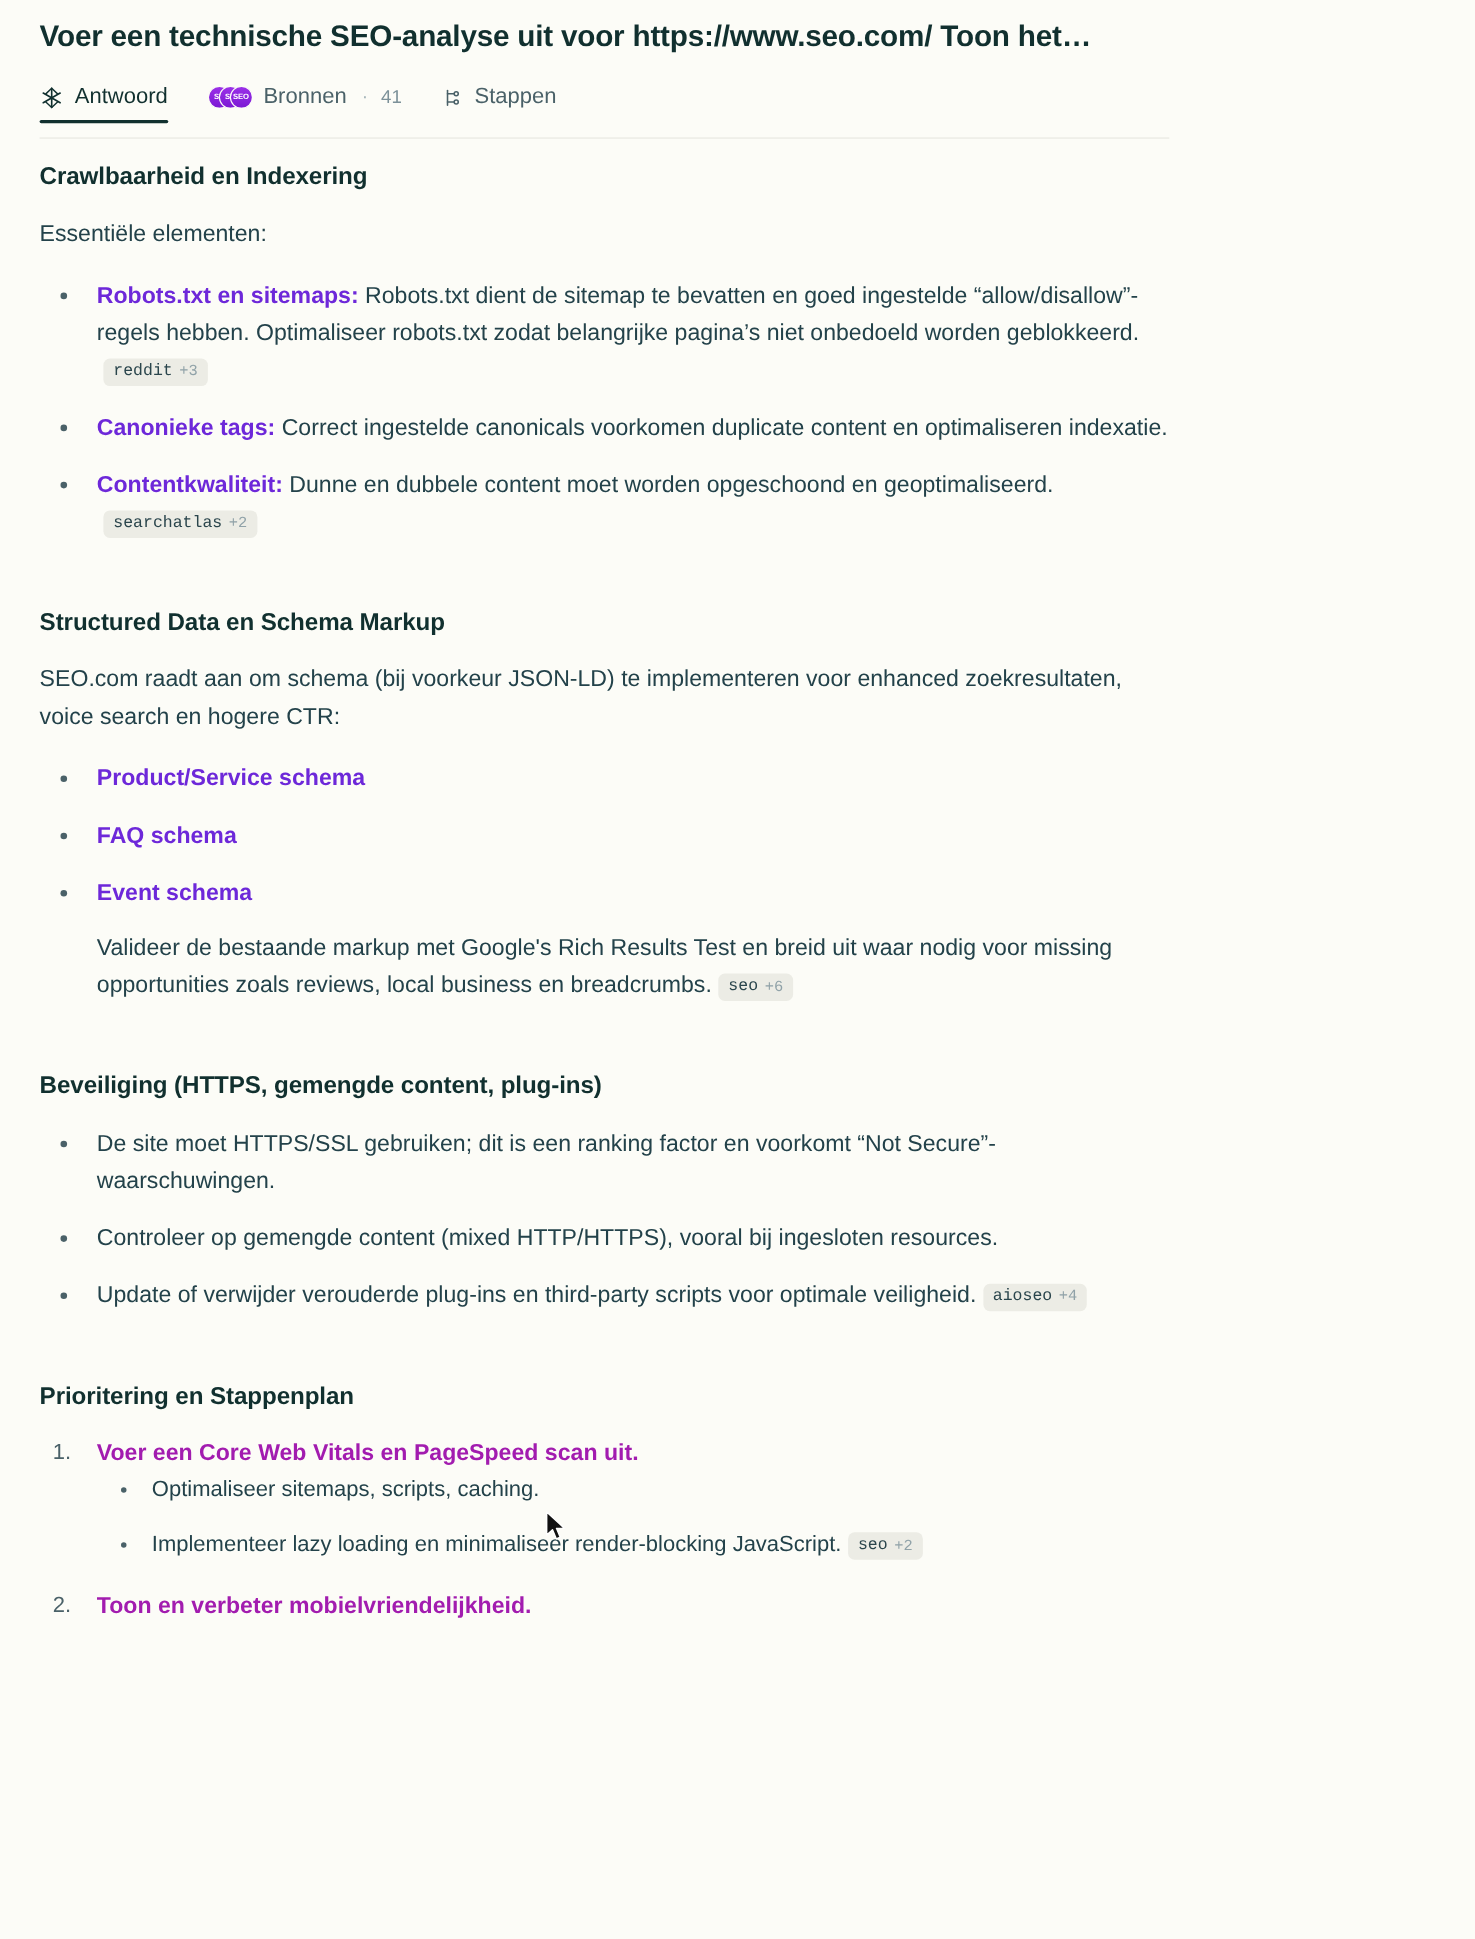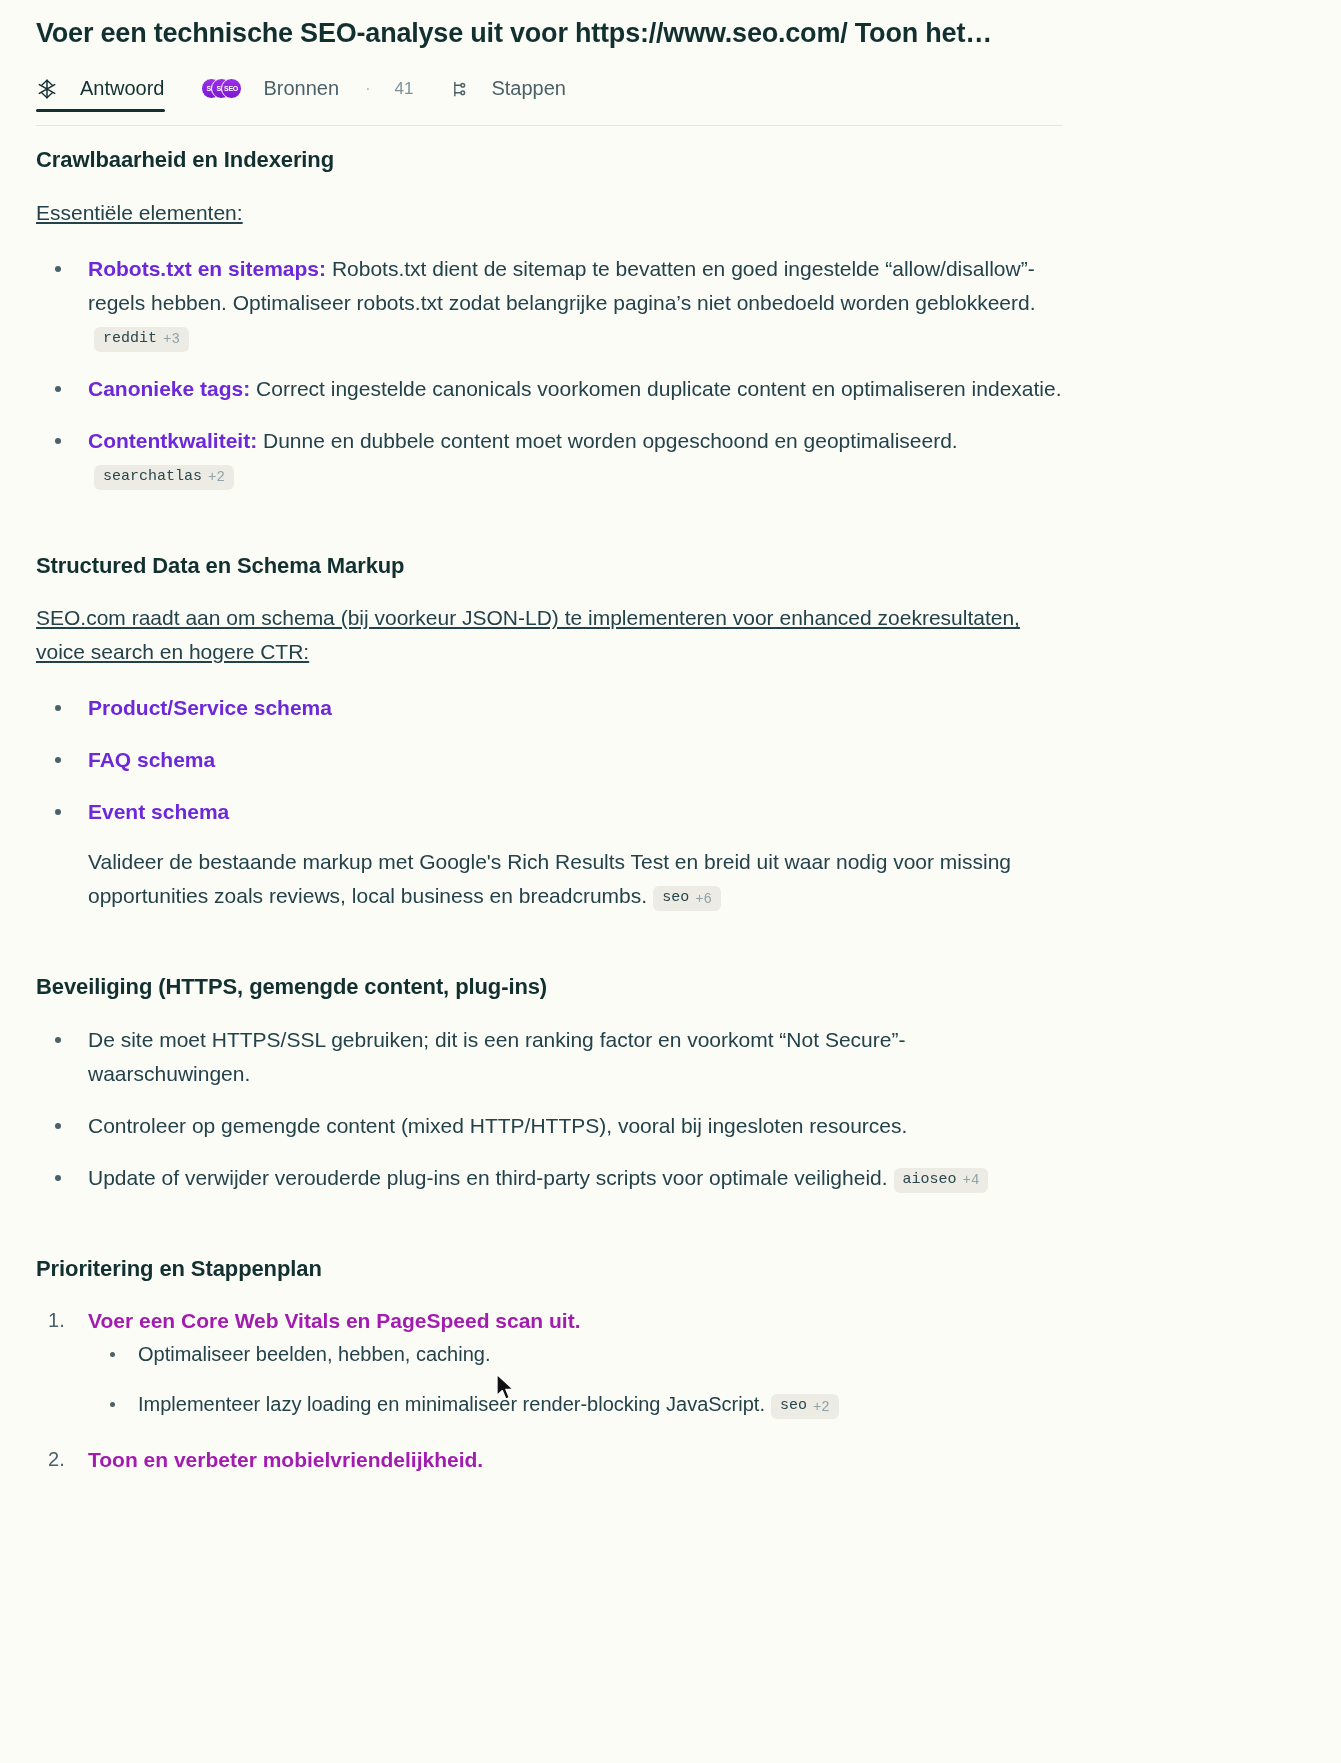--- a/index.html
+++ b/index.html
@@ -52,21 +52,21 @@
   .tabs::after {
     content: "";
     position: absolute;
     left: 0; right: 0; bottom: 0;
     height: 1px;
     background: #E6E6DF;
   }
   .tab {
     display: flex;
     align-items: center;
-    gap: 22px;
+    gap: 10px;
     font-size: 20px;
     color: #4A6168;
     cursor: pointer;
     padding-bottom: 12px;
     position: relative;
     user-select: none;
   }
   .tab.active {
     color: #11302F;
     font-weight: 400;
@@ -122,21 +122,20 @@
     line-height: 1.25;
   }
   h2.sec.spaced { margin-top: 60px; }
 
   p.para {
     font-size: 21px;
     line-height: 1.62;
     color: #23424A;
     margin: 0 0 22px 0;
     font-weight: 400;
-    text-decoration: underline;
   }
 
   ul.blist, ol.nlist {
     margin: 0 0 22px 0;
     padding: 0;
     list-style: none;
   }
   ul.blist > li {
     position: relative;
     padding-left: 52px;
@@ -323,21 +322,21 @@
         </li>
       </ul>
 
       <h2 class="sec spaced">Prioritering en Stappenplan</h2>
 
       <ol class="nlist">
         <li>
           <span class="nlist-title">Voer een Core Web Vitals en PageSpeed scan uit.</span>
           <ul class="blist sub sub-nested">
             <li>
-              <span>Optimaliseer beelden, hebben, caching.</span>
+              <span>Optimaliseer sitemaps, scripts, caching.</span>
             </li>
             <li>
               <span>Implementeer lazy loading en minimaliseer render-blocking JavaScript.</span><span class="cite">
                   <span>seo</span>
                   <span class="plus">+2</span>
                 </span>
             </li>
           </ul>
         </li>
         <li>

